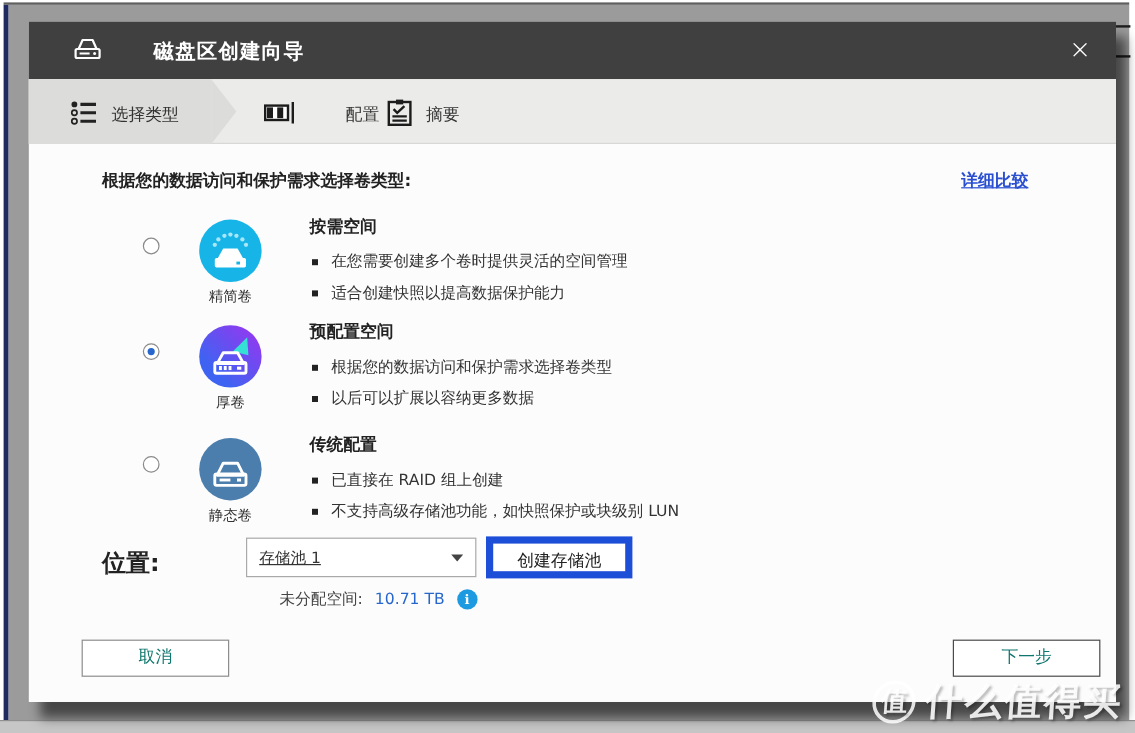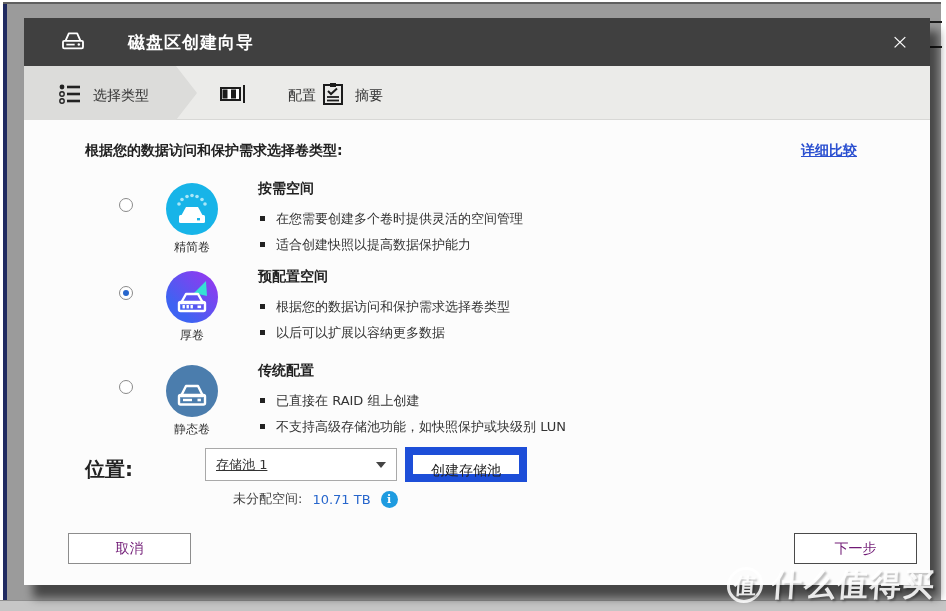--- a/index.html
+++ b/index.html
@@ -60,29 +60,29 @@
   .opt-bullet::before { content:""; position:absolute; left:2px; top:10px; width:5px; height:5px; background:#222; }
 
   
   .loc-label { position:absolute; left:61px; top:438px; font-size:20px; font-weight:bold; color:#222; }
   .pool-select { position:absolute; left:181px; top:430px; width:192px; height:33px; background:#fff;
                  border:1px solid #a9a9a9; display:flex; align-items:center; padding:0 10px; cursor:pointer; }
   .pool-select-value { font-size:13px; color:#333; flex:1;text-decoration:underline; }
   .caret { width:0; height:0; border-left:5px solid transparent; border-right:5px solid transparent;
            border-top:6px solid #444; }
   .create-pool-btn { position:absolute; left:381px; top:429px; width:122px; height:35px; background:#fff;
-                 border:8px solid #1d4ed8; font-size:14px; color:#222; text-align:center; line-height:31px; cursor:pointer; }
+                 border:6px solid #1d4ed8; font-size:14px; color:#222; text-align:center; line-height:31px; cursor:pointer; }
   .unalloc-row { position:absolute; left:181px; top:472px; display:flex; align-items:center; gap:10px; }
   .unalloc-label { font-size:13px; color:#444;margin-left:28px; }
   .unalloc-value { font-size:13px; color:#2766cc; }
   .info-icon { width:17px; height:17px; border-radius:50%; background:#1e9be0; color:#fff; font-size:11px;
                font-weight:bold; text-align:center; line-height:17px; font-family:"DejaVu Serif", serif; cursor:pointer; }
 
   
-  .btn { position:absolute; top:515px; height:31px; background:#fff; font-size:14px; color:#701a75;
+  .btn { position:absolute; top:515px; height:31px; background:#fff; font-size:14px; color:#0f766e;
          text-align:center; line-height:29px; cursor:pointer; }
   .cancel-btn { left:44px; width:123px; border:1px solid #8d8d8d; }
   .next-btn { left:742px; width:123px; border:1px solid #4a4a4a;margin-left:28px; }
 
   
   .watermark { position:absolute; right:10px; bottom:5px; display:flex; align-items:center; gap:8px; z-index:50; }
   .wm-logo { width:36px; height:36px; border:3px solid rgba(255,255,255,0.85); border-radius:50%;
              color:rgba(255,255,255,0.88); font-size:22px; font-weight:bold; text-align:center; line-height:32px;
              text-shadow:2px 2px 2px rgba(0,0,0,0.25); transform:skewX(-4deg); }
   .wm-text { color:rgba(255,255,255,0.88); font-size:31px; font-weight:bold; letter-spacing:2px;

